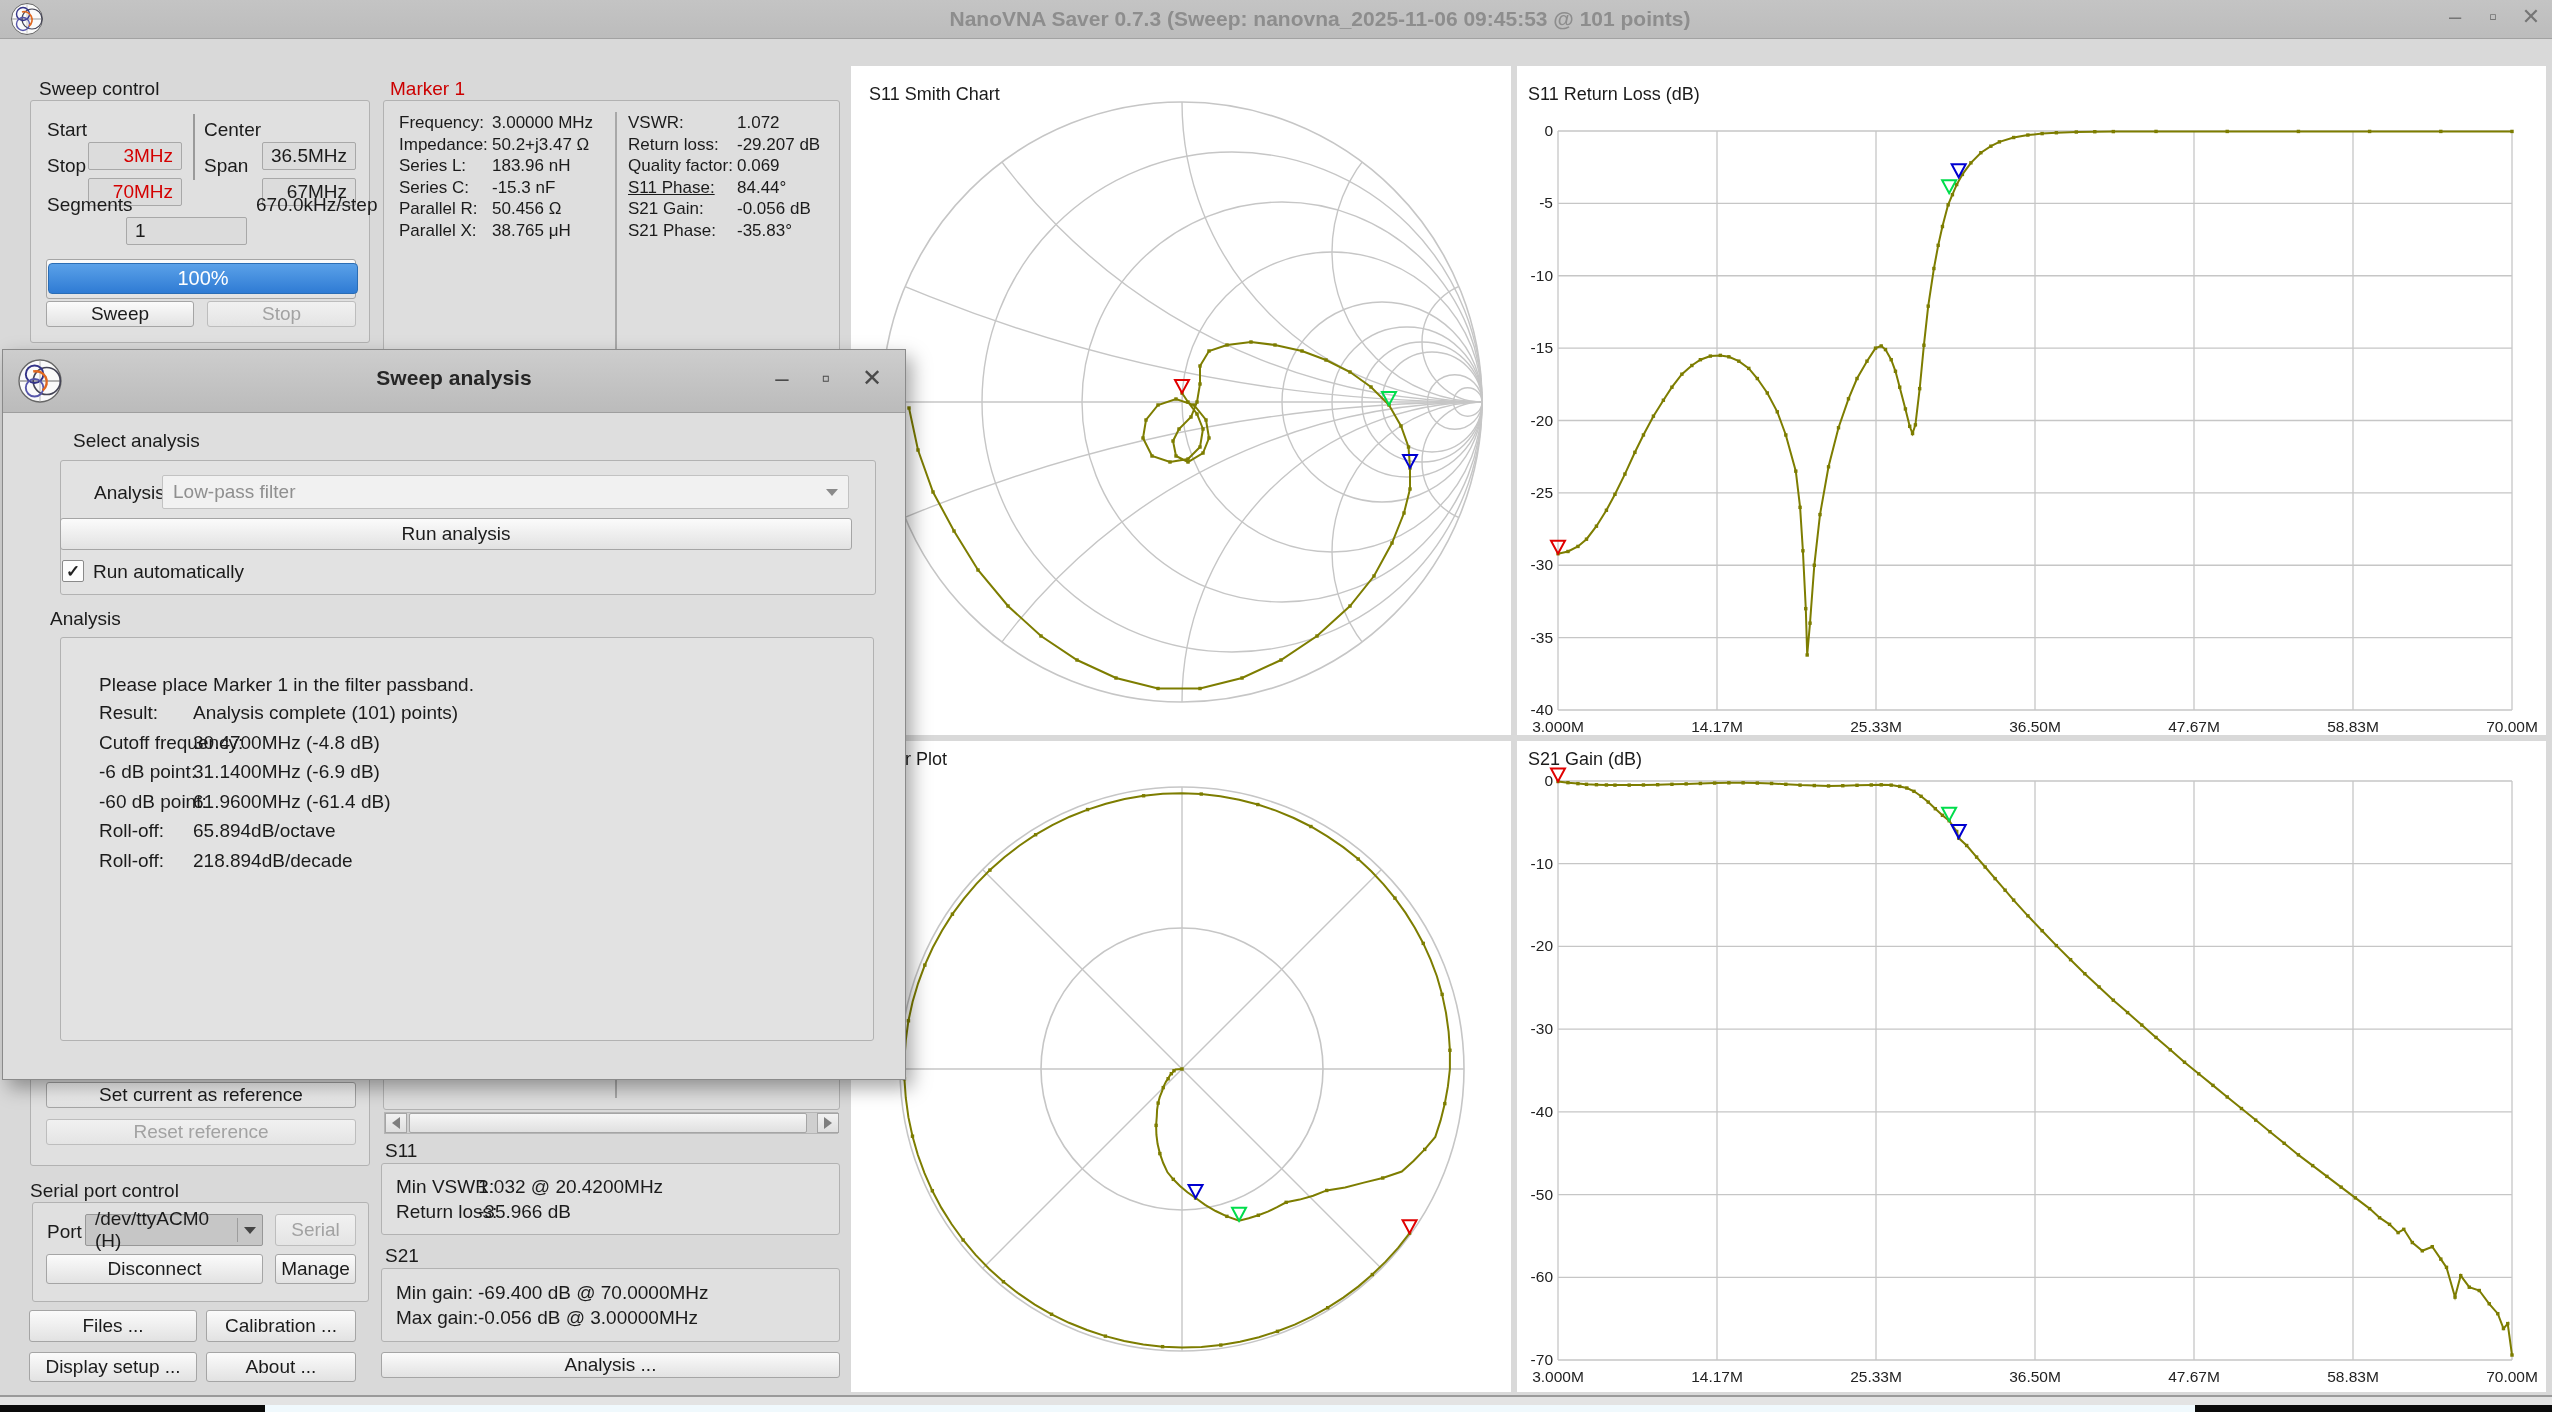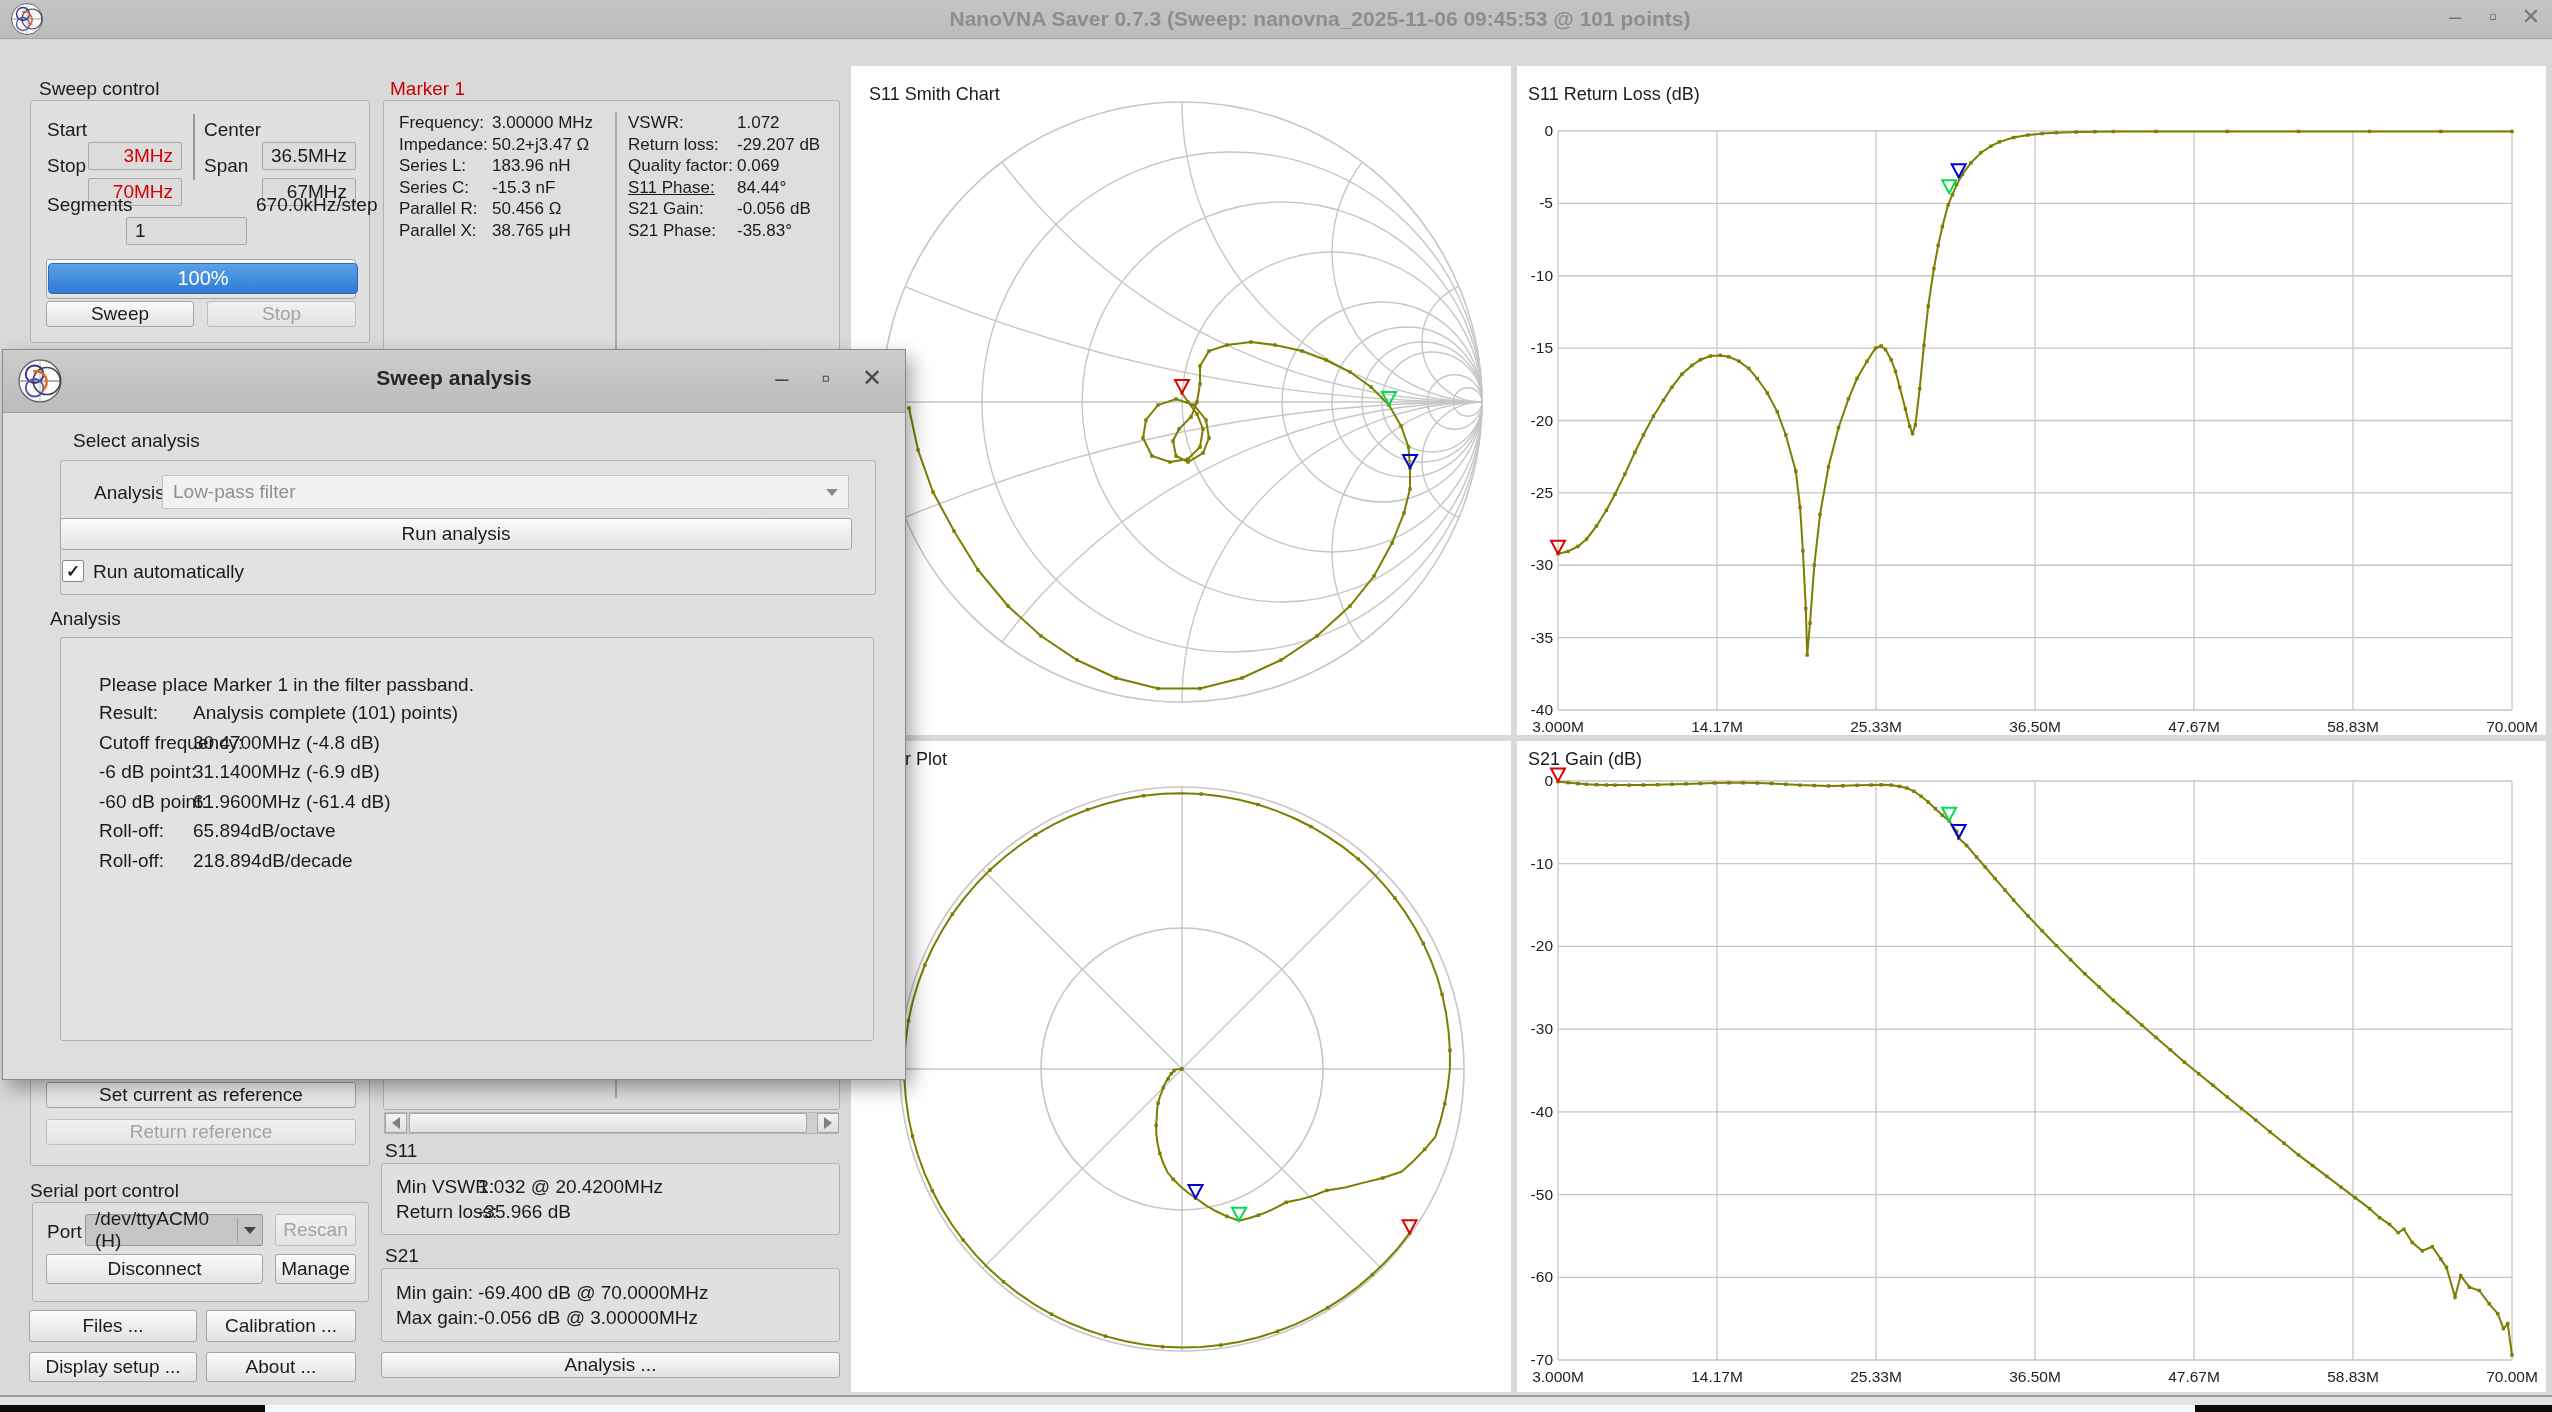--- a/index.html
+++ b/index.html
@@ -128,32 +128,32 @@
   <div class="abs glabel" style="left:385px;top:1245px;">S21</div>
   <div class="abs gbox" style="left:381px;top:1268px;width:457px;height:72px;"></div>
   <div class="abs" id="s21-rows" style="left:396px;top:1282px;width:430px;">
       <div style="position: absolute; left: 0px; top: 0px; width: 100%; font-size: 19px; white-space: nowrap;"><span style="display: inline-block; width: 82px;">Min gain:</span><span>-69.400 dB @ 70.0000MHz</span></div>
       <div style="position: absolute; left: 0px; top: 25px; width: 100%; font-size: 19px; white-space: nowrap;"><span style="display: inline-block; width: 82px;">Max gain:</span><span>-0.056 dB @ 3.00000MHz</span></div>
     </div>
   <div class="abs btn" style="left:381px;top:1352px;width:459px;height:26px;">Analysis ...</div>
 
   <div class="abs gbox" style="left:30px;top:1058px;width:338px;height:106px;"></div>
   <div class="abs btn" style="left:46px;top:1082px;width:310px;height:26px;">Set current as reference</div>
-  <div class="abs btn disabled" style="left:46px;top:1119px;width:310px;height:26px;">Return reference</div>
+  <div class="abs btn disabled" style="left:46px;top:1119px;width:310px;height:26px;">Reset reference</div>
   <div class="abs glabel" style="left:30px;top:1180px;">Serial port control</div>
   <div class="abs gbox" style="left:32px;top:1202px;width:335px;height:98px;"></div>
   <div class="abs rowlabel" style="left:47px;top:1221px;">Port</div>
   <div class="abs" style="left:85px;top:1214px;width:178px;height:32px;background:#c6c6c6;border:1px solid #979797;border-radius:2px;box-sizing:border-box;display:flex;align-items:center;">
     <span style="padding-left:9px;flex:1;">/dev/ttyACM0 (H)</span>
     <span class="vline" style="position:static;width:1px;height:24px;background:#9d9d9d;"></span>
     <span style="width:24px;display:flex;justify-content:center;">
         <span class="arrow-down" style="border-top-color:#444;"></span>
       </span>
   </div>
-  <div class="abs btn disabled" style="left:275px;top:1214px;width:81px;height:32px;">Rescan</div>
+  <div class="abs btn disabled" style="left:275px;top:1214px;width:81px;height:32px;">Serial</div>
   <div class="abs btn" style="left:46px;top:1254px;width:217px;height:30px;">Disconnect</div>
   <div class="abs btn" style="left:275px;top:1254px;width:81px;height:30px;">Manage</div>
   <div class="abs btn" style="left:29px;top:1310px;width:168px;height:32px;">Files ...</div>
   <div class="abs btn" style="left:206px;top:1310px;width:150px;height:32px;">Calibration ...</div>
   <div class="abs btn" style="left:29px;top:1352px;width:168px;height:30px;">Display setup ...</div>
   <div class="abs btn" style="left:206px;top:1352px;width:150px;height:30px;">About ...</div>
 
   <div class="abs chartw" style="left:851px;top:66px;width:660px;height:669px;">
     <div class="abs charttitle" style="left:18px;top:18px;">S11 Smith Chart</div>
     <svg id="svg-smith" width="660" height="669">

